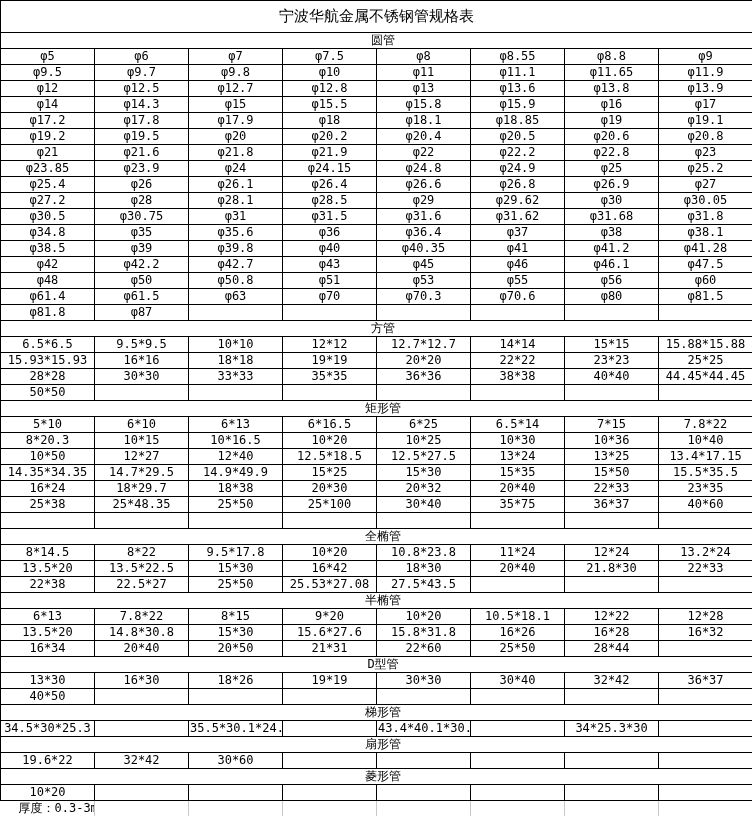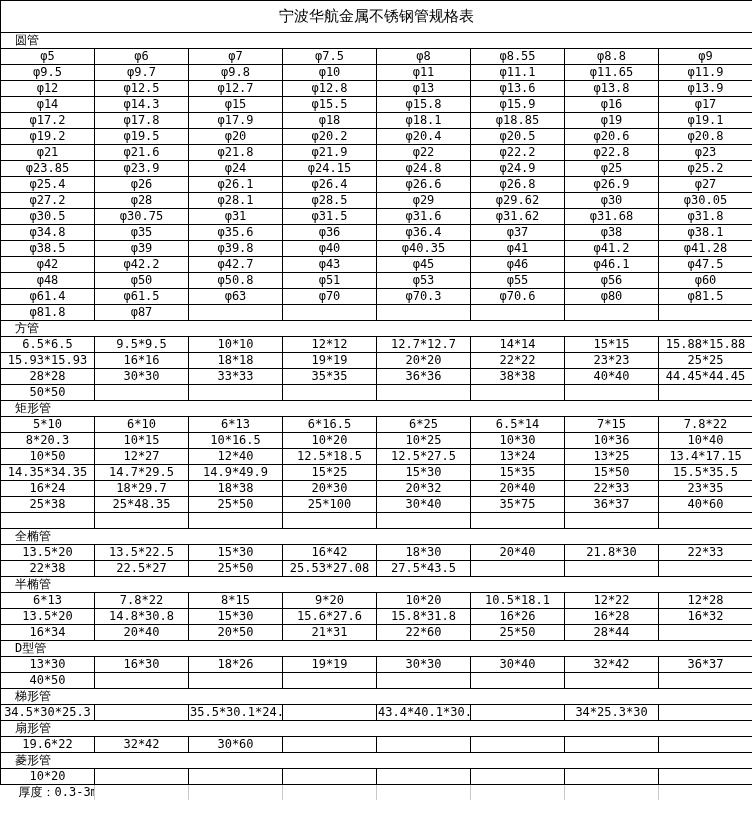--- a/index.html
+++ b/index.html
@@ -30,21 +30,21 @@
   }
   tr.title-row td {
     height: 31px;
     font-family: "DejaVu Serif", "Liberation Serif", serif;
     font-size: 15px;
     line-height: 31px;
     text-align: center;
     font-weight: normal;
   }
   tr.section-row td {
-    text-align: left;
+    text-align: center;
     padding-left: 14px;
   }
   td.left {
     text-align: left;
     padding-left: 2px;
   }
   tr.footer-row td {
     border: none;
     border-right: 1px solid #c9c9c9;
     text-align: left;
@@ -355,20 +355,30 @@
         <td></td>
         <td></td>
         <td></td>
         <td></td>
         <td></td>
       </tr>
       <tr class="section-row">
         <td colspan="8">全椭管</td>
       </tr>
       <tr class="data-row">
+        <td>8*14.5</td>
+        <td>8*22</td>
+        <td>9.5*17.8</td>
+        <td>10*20</td>
+        <td>10.8*23.8</td>
+        <td>11*24</td>
+        <td>12*24</td>
+        <td>13.2*24</td>
+      </tr>
+      <tr class="data-row">
         <td>13.5*20</td>
         <td>13.5*22.5</td>
         <td>15*30</td>
         <td>16*42</td>
         <td>18*30</td>
         <td>20*40</td>
         <td>21.8*30</td>
         <td>22*33</td>
       </tr>
       <tr class="data-row">

